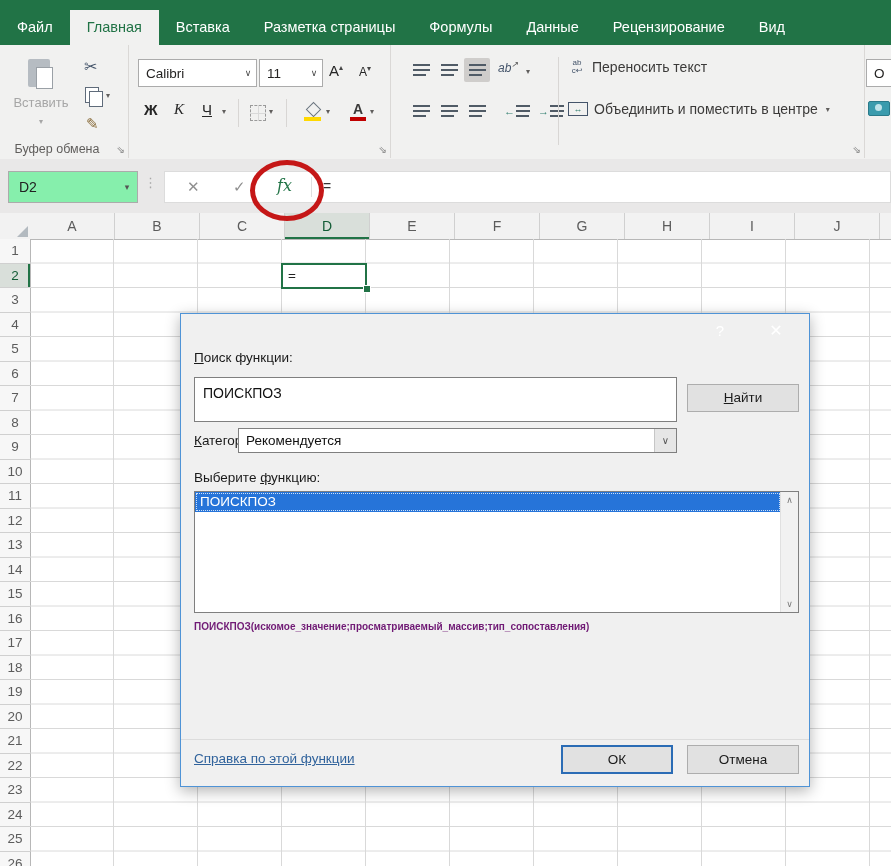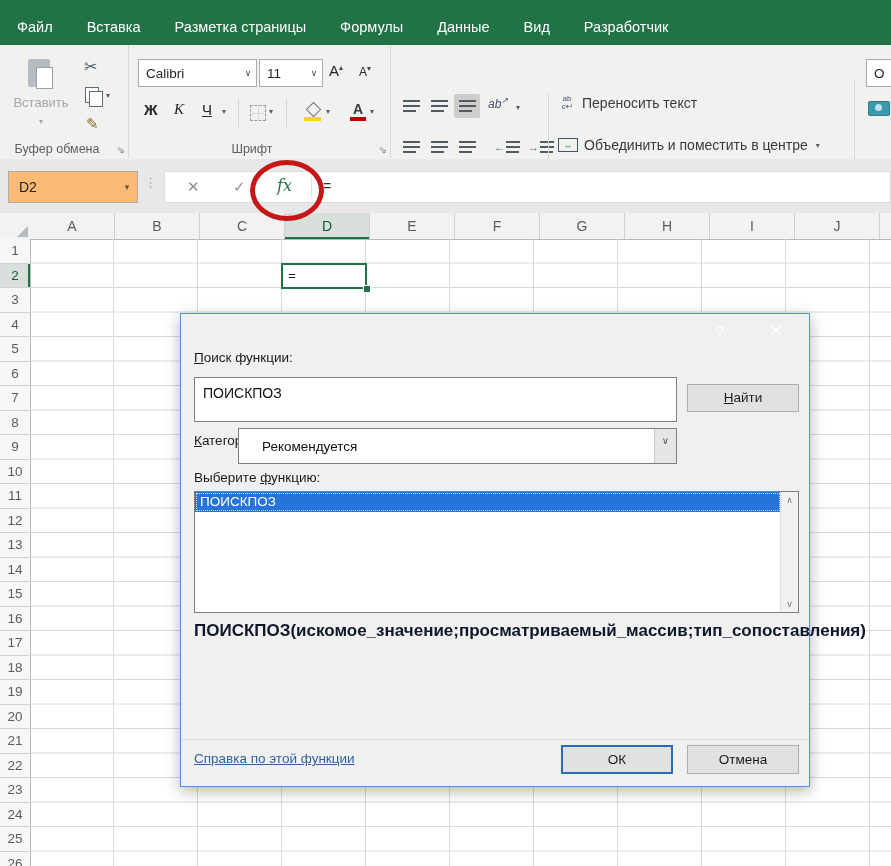--- a/index.html
+++ b/index.html
@@ -11,21 +11,21 @@
   .tab{height:35px;line-height:35px;padding:0 17px;color:#fff;font-size:14.5px;cursor:default;}
   .tab.active{background:#f1f1f0;color:#217346;}
 
   
   .ribbon{position:absolute;left:0;top:45px;width:891px;height:114px;background:#f1f1f0;border-bottom:1px solid #d8d6d4;}
   .group{position:absolute;top:0;height:113px;border-right:1px solid #dad8d6;}
   .group-label{position:absolute;bottom:2px;left:0;right:14px;text-align:center;font-size:12.5px;color:#605e5c;}
   .launcher{position:absolute;right:3px;bottom:3px;font-size:10px;color:#7a7a7a;line-height:10px;}
   .g-clip{left:0;width:128px;}
   .g-font{left:128px;width:262px;}
-  .g-align{left:382px;width:472px;margin-top:36px;}
+  .g-align{left:392px;width:472px;}
   .g-num{left:862px;width:29px;border-right:none;}
 
   .paste-btn{position:absolute;left:10px;top:8px;width:62px;height:94px;text-align:center;}
   .clipboard-icon{position:relative;display:inline-block;width:26px;height:32px;margin-top:4px;}
   .clipboard-icon::before{content:"";position:absolute;left:0;top:2px;width:22px;height:28px;background:#b6bcc2;border-radius:2px;}
   .clipboard-icon::after{content:"";position:absolute;left:8px;top:10px;width:15px;height:20px;background:#fff;border:1px solid #9aa0a6;}
   .paste-label{display:block;font-size:13px;color:#a6a6a6;margin-top:2px;}
   .mini-caret{font-size:8px;color:#a6a6a6;}
   .cut-icon{position:absolute;left:84px;top:12px;font-size:16px;color:#44546a;}
   .copy-icon{position:absolute;left:85px;top:42px;width:12px;height:14px;border:1px solid #5f6b7a;background:#fff;}
@@ -69,21 +69,21 @@
   .wrap-btn{position:absolute;left:176px;top:14px;display:flex;align-items:center;font-size:14px;color:#3b3a39;white-space:nowrap;}
   .merge-btn{position:absolute;left:176px;top:56px;display:flex;align-items:center;font-size:14px;color:#3b3a39;white-space:nowrap;}
   .wrap-icon{display:inline-block;width:18px;margin-right:6px;font-size:8px;line-height:8px;color:#44546a;text-align:center;}
   .merge-icon{display:inline-block;width:18px;height:12px;margin-right:6px;border:1px solid #44546a;font-size:9px;line-height:12px;text-align:center;color:#2f7d6d;}
   .num-combo{left:4px;top:14px;width:25px;height:26px;}
   .money-icon{position:absolute;left:6px;top:56px;width:20px;height:13px;background:#3a9bad;border:1px solid #2a7a8a;border-radius:2px;}
   .money-icon::after{content:"";position:absolute;left:6px;top:2px;width:7px;height:7px;border-radius:50%;background:#bfe3ea;}
 
   
   .fml-row{position:absolute;left:0;top:159px;width:891px;height:54px;background:#e9e8e8;border-bottom:1px solid #c9c9c9;}
-  .name-box{position:absolute;left:8px;top:12px;width:128px;height:30px;background:#fdba74;border:1px solid #ababab;display:flex;align-items:center;}
+  .name-box{position:absolute;left:8px;top:12px;width:128px;height:30px;background:#86efac;border:1px solid #ababab;display:flex;align-items:center;}
   .name-box .nval{flex:1;padding-left:10px;font-size:14px;color:#222;}
   .name-box .nchev{width:20px;text-align:center;font-size:9px;color:#555;}
   .dots{position:absolute;left:144px;top:16px;color:#a8a8a8;font-size:13px;letter-spacing:0;}
   .fbar{position:absolute;left:164px;top:12px;right:0;height:30px;background:#fff;border:1px solid #dcdcdc;}
   .fx-cancel{position:absolute;left:22px;top:6px;font-size:15px;color:#8f8f8f;}
   .fx-enter{position:absolute;left:68px;top:6px;font-size:15px;color:#8f8f8f;}
   .fx-insert{position:absolute;left:112px;top:4px;font-size:16px;font-style:italic;font-family:"DejaVu Serif",serif;color:#217346;}
   .fbar-sep{position:absolute;left:146px;top:5px;width:1px;height:20px;background:#e0e0e0;}
   .fml-value{position:absolute;left:158px;top:6px;font-size:14px;color:#333;}
   .red-circle{position:absolute;left:250px;top:160px;width:64px;height:51px;border:5px solid #c51717;border-radius:50%;z-index:40;}
@@ -108,50 +108,51 @@
   
   .dialog{position:absolute;left:180px;top:313px;width:628px;height:472px;background:#f0f0f0;border:1px solid #4f93d6;box-shadow:0 4px 14px rgba(0,0,0,.3);z-index:60;}
   .dlg-title{position:absolute;left:0;top:0;right:0;height:33px;background:#2b7cd3;color:#fff;font-size:15px;line-height:33px;padding-left:13px;box-sizing:border-box;}
   .dlg-help{position:absolute;right:74px;top:0;width:30px;height:33px;text-align:center;line-height:33px;color:#fff;font-size:15px;}
   .dlg-close{position:absolute;right:16px;top:0;width:34px;height:33px;text-align:center;line-height:33px;color:#fff;font-size:16px;}
   .lbl{position:absolute;font-size:13.5px;color:#1a1a1a;}
   .u{text-decoration:underline;}
   .search-input{position:absolute;left:13px;top:63px;width:483px;height:45px;box-sizing:border-box;background:#fff;border:1px solid #7f7f7f;font-size:14px;color:#111;padding:7px 0 0 8px;}
   .btn{position:absolute;box-sizing:border-box;background:#e1e1e1;border:1px solid #adadad;font-size:13.5px;color:#1a1a1a;text-align:center;}
   .find-btn{left:506px;top:70px;width:112px;height:28px;line-height:26px;}
-  .cat-combo{position:absolute;left:57px;top:114px;width:439px;height:36px;box-sizing:border-box;background:#fff;border:1px solid #7f7f7f;display:flex;align-items:center;padding-left:16px;}
+  .cat-combo{position:absolute;left:57px;top:114px;width:439px;height:25px;box-sizing:border-box;background:#fff;border:1px solid #7f7f7f;display:flex;align-items:center;}
   .cat-combo .cval{flex:1;padding-left:7px;font-size:13.5px;color:#111;}
   .cat-combo .carrow{width:21px;align-self:stretch;background:#e6e6e6;border-left:1px solid #c6c6c6;text-align:center;font-size:10px;color:#555;line-height:23px;}
   .func-list{position:absolute;left:13px;top:177px;width:605px;height:122px;box-sizing:border-box;background:#fff;border:1px solid #7f7f7f;}
   .fl-items{position:absolute;left:0;top:0;right:17px;bottom:0;overflow:hidden;}
   .fl-item{height:20px;line-height:20px;font-size:13.5px;color:#222;padding-left:5px;}
   .fl-item.sel{background:#2674d9;color:#fff;outline:1px dotted #cfe0f5;outline-offset:-2px;}
   .fl-scroll{position:absolute;right:0;top:0;width:17px;bottom:0;background:#f1f1f1;border-left:1px solid #e0e0e0;}
   .fl-up,.fl-dn{position:absolute;left:0;width:100%;height:16px;text-align:center;font-size:9px;color:#7a7a7a;line-height:16px;}
   .fl-up{top:0;} .fl-dn{bottom:0;}
-  .sig-line{position:absolute;left:13px;top:307px;width:600px;font-size:17px;font-weight:bold;color:#0f172a;}
+  .sig-line{position:absolute;left:13px;top:307px;width:600px;font-size:10px;font-weight:bold;color:#701a75;}
   .desc{position:absolute;left:13px;top:330px;width:582px;font-size:13.5px;color:#2a2a2a;line-height:21px;}
   .dlg-div{position:absolute;left:0;top:425px;width:100%;height:1px;background:#dcdcdc;}
   .help-link{position:absolute;left:13px;top:437px;font-size:13.5px;color:#31639c;text-decoration:underline;}
   .ok-btn{left:380px;top:431px;width:112px;height:29px;line-height:25px;border:2px solid #2b6cb5;}
   .cancel-btn{left:506px;top:431px;width:112px;height:29px;line-height:27px;}
 </style>
 </head>
 <body>
 
 <div class="app">
 
   <div class="tab-bar" id="tabBar">
       <div class="tab">Файл</div>
+      <div class="tab active">Главная</div>
       <div class="tab">Вставка</div>
       <div class="tab">Разметка страницы</div>
       <div class="tab">Формулы</div>
       <div class="tab">Данные</div>
+      <div class="tab">Рецензирование</div>
       <div class="tab">Вид</div>
-      <div class="tab">Разработчик</div>
     </div>
 
   <div class="ribbon">
 
     <div class="group g-clip">
       <div class="paste-btn">
         <span class="clipboard-icon"></span>
         <span class="paste-label">Вставить</span>
         <span class="mini-caret">▾</span>
       </div>
@@ -179,21 +180,20 @@
       <span class="fbtn under-b">Ч</span>
       <span class="caret8" style="left:94px;top:62px;">▾</span>
       <span class="vsep" style="left:110px;"></span>
       <span class="borders-icon"></span>
       <span class="caret8" style="left:141px;top:62px;">▾</span>
       <span class="vsep" style="left:158px;"></span>
       <span class="fill-icon"></span>
       <span class="caret8" style="left:198px;top:62px;">▾</span>
       <span class="fontcolor-icon">А</span>
       <span class="caret8" style="left:242px;top:62px;">▾</span>
-      <div class="group-label">Шрифт</div>
       <span class="launcher">⇘</span>
     </div>
 
     <div class="group g-align">
       <span class="abtn r1 a1">
           <span class="lines-icon"></span>
         </span>
       <span class="abtn r1 a2">
           <span class="lines-icon"></span>
         </span>

